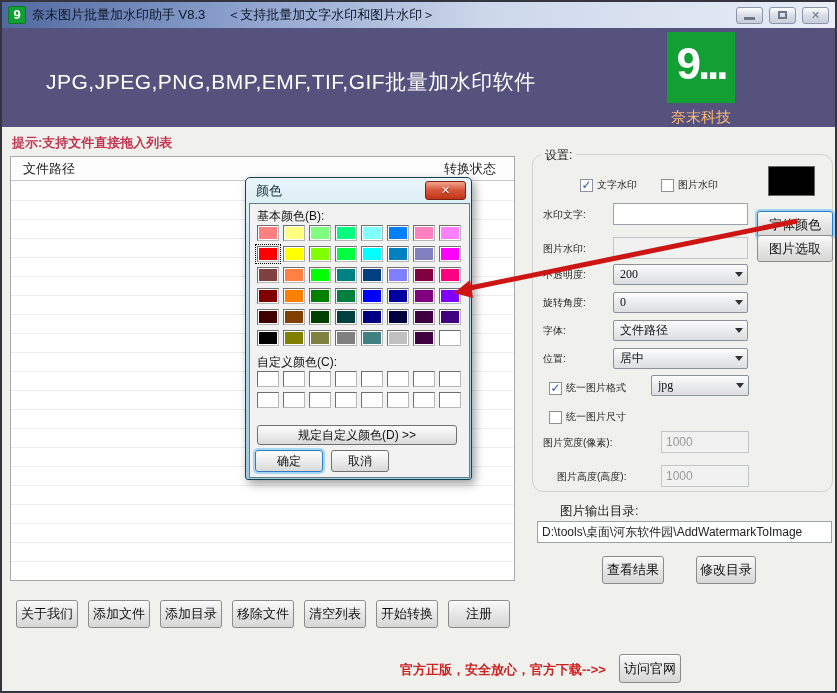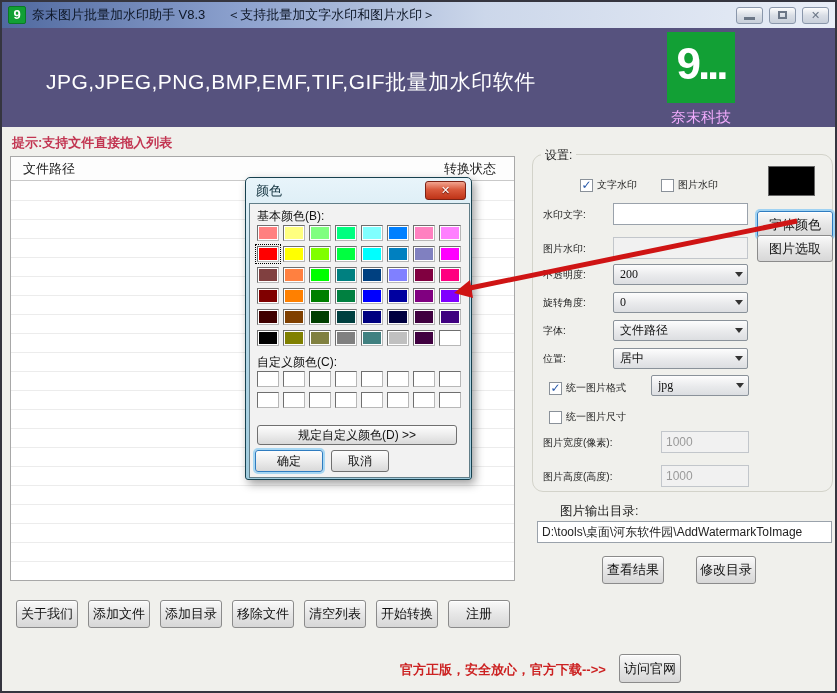--- a/index.html
+++ b/index.html
@@ -19,21 +19,21 @@
     background:linear-gradient(#fdfdfd,#d9dee6 50%,#c8cfda);display:flex;align-items:center;justify-content:center;}
   .g-min{width:11px;height:3px;background:#6b7686;margin-top:6px;}
   .g-max{width:9px;height:8px;border:2px solid #6b7686;}
   .g-close{color:#6b7686;font-size:11px;font-weight:bold;line-height:1;}
 
   
   .header{position:absolute;left:0;top:26px;width:100%;height:99px;background:#56527e;}
   .formats{position:absolute;left:44px;top:40px;color:#fff;font-size:21px;letter-spacing:.5px;}
   .brand-logo{position:absolute;left:665px;top:4px;width:68px;height:71px;background:#12a035;
     color:#fff;text-align:center;font-weight:bold;font-size:44px;line-height:64px;letter-spacing:-3px;}
-  .brand-name{position:absolute;left:655px;top:80px;width:88px;text-align:center;color:#f0abfc;font-size:15px;}
+  .brand-name{position:absolute;left:655px;top:80px;width:88px;text-align:center;color:#fdba74;font-size:15px;}
 
   
   .stamp{position:absolute;left:4px;top:18px;width:210px;height:90px;z-index:40;pointer-events:none;}
   .globe{position:absolute;left:0;top:8px;width:62px;height:62px;border-radius:50%;
     background:linear-gradient(115deg,#2a7fd4 0 48%,#ffffff 48% 56%,#f5a21a 56%);
     border:3px solid #1f6ab8;opacity:.95;}
   .globe-swoosh{position:absolute;left:8px;top:22px;width:46px;height:18px;border-radius:50%;
     border:4px solid #fff;border-top-color:transparent;border-left-color:transparent;transform:rotate(-18deg);}
   .stamp-name{position:absolute;left:52px;top:6px;font-size:28px;font-weight:bold;color:#1f74c0;white-space:nowrap;
     text-shadow:-1px -1px 0 #fff,1px -1px 0 #fff,-1px 1px 0 #fff,1px 1px 0 #fff,0 2px 3px rgba(0,0,0,.25);}
@@ -222,21 +222,21 @@
           <i class="caret"></i>
         </span>
     </div>
 
     <div class="ckbox" style="left:16px;top:256px;"></div>
     <span class="flabel" style="left:33px;top:255px;">统一图片尺寸</span>
 
     <span class="flabel" style="left:10px;top:281px;">图片宽度(像素):</span>
     <input class="ipt off" disabled="" style="left: 128px; top: 276px; width: 88px; height: 22px;" value="1000">
 
-    <span class="flabel" style="left:10px;top:315px;">图片高度(高度):</span>
+    <span class="flabel" style="left:24px;top:315px;">图片高度(高度):</span>
     <input class="ipt off" disabled="" style="left: 128px; top: 310px; width: 88px; height: 22px;" value="1000">
   </div>
 
   <div class="out-label">图片输出目录:</div>
   <input class="ipt out-path" value="D:\tools\桌面\河东软件园\AddWatermarkToImage" style="">
   <button class="btn" style="left:600px;top:554px;width:62px;height:28px;">查看结果</button>
   <button class="btn" style="left:694px;top:554px;width:60px;height:28px;">修改目录</button>
 
   <div class="toolbar">
       <button class="btn tbtn">关于我们</button>

